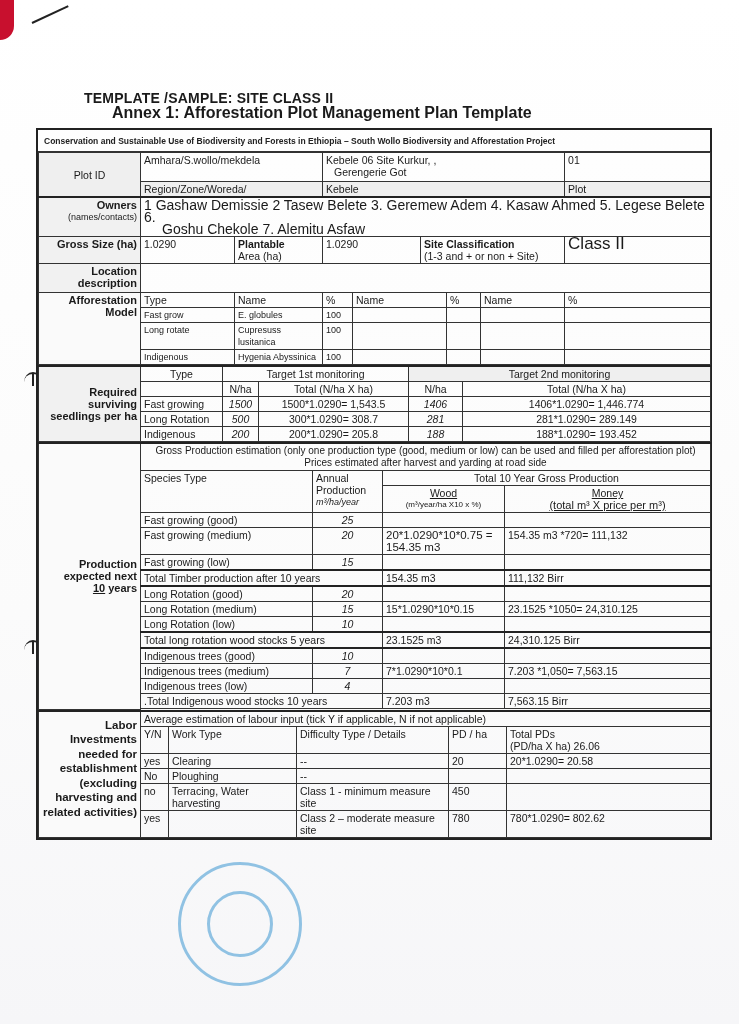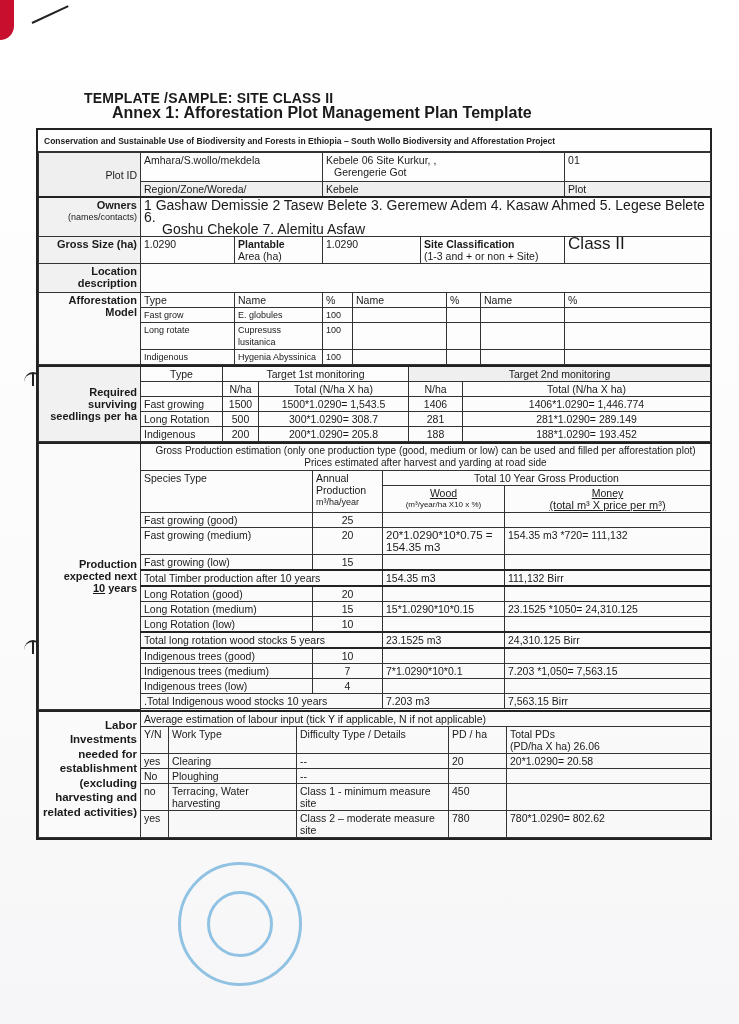--- a/index.html
+++ b/index.html
@@ -10,21 +10,21 @@
   .tpl-title{position:absolute;left:84px;top:90px;font-weight:bold;font-size:14px;letter-spacing:0.2px;}
   .annex-title{position:absolute;left:112px;top:104px;font-weight:bold;font-size:16px;}
   table{border-collapse:collapse;}
   .frame{position:absolute;left:36px;top:128px;width:672px;border:2px solid #222;}
   .proj{font-size:8.5px;font-weight:bold;padding:6px 4px 5px 6px;border-bottom:1px solid #333;color:#222;}
   .form-title{text-align:center;font-size:17px;text-decoration:underline;padding:6px 0 4px 0;border-bottom:1px solid #333;}
   td{border:1px solid #333;font-size:10.5px;padding:1px 3px;vertical-align:top;line-height:12px;}
   .lbl{font-weight:bold;font-size:11px;background:#f1f1f1;text-align:right;}
   .gray{background:#efefef;}
   .sm{font-size:9px;}
-  .it{}
+  .it{font-style:italic;}
   .c{text-align:center;}
   .u{text-decoration:underline;}
   .thick-top td{border-top:2px solid #222;}
   .big{font-size:17px;}
   .stamp{position:absolute;left:178px;top:862px;width:118px;height:118px;border:3px solid #5aa6d8;border-radius:50%;opacity:0.65;}
   .stamp .inner{position:absolute;left:26px;top:26px;width:60px;height:60px;border:3px solid #5aa6d8;border-radius:50%;}
   .hole{position:absolute;left:24px;width:18px;height:18px;border-top:2px solid #222;border-radius:50% 50% 0 0;}
   .hole:after{content:"";position:absolute;left:8px;top:0;width:2px;height:12px;background:#222;}
 </style>
 </head>
@@ -52,21 +52,21 @@
           <col style="width:44px">
           <col style="width:30px">
           <col style="width:68px">
           <col style="width:26px">
           <col style="width:34px">
           <col style="width:84px">
           <col style="width:146px">
       </colgroup>
       <tbody>
           <tr>
-        <td rowspan="2" class="gray c" style="vertical-align:middle;text-align:right;">Plot ID</td>
+        <td rowspan="2" class="gray c" style="vertical-align:middle;">Plot ID</td>
         <td colspan="4">Amhara/S.wollo/mekdela</td>
         <td colspan="5">
           <div>Kebele 06  Site Kurkur, ,</div>
           <div style="padding-left:8px;">Gerengerie  Got</div>
         </td>
         <td style="height:26px;">01</td>
       </tr>
       <tr class="gray">
         <td colspan="4">Region/Zone/Woreda/</td>
         <td colspan="5">Kebele</td>

